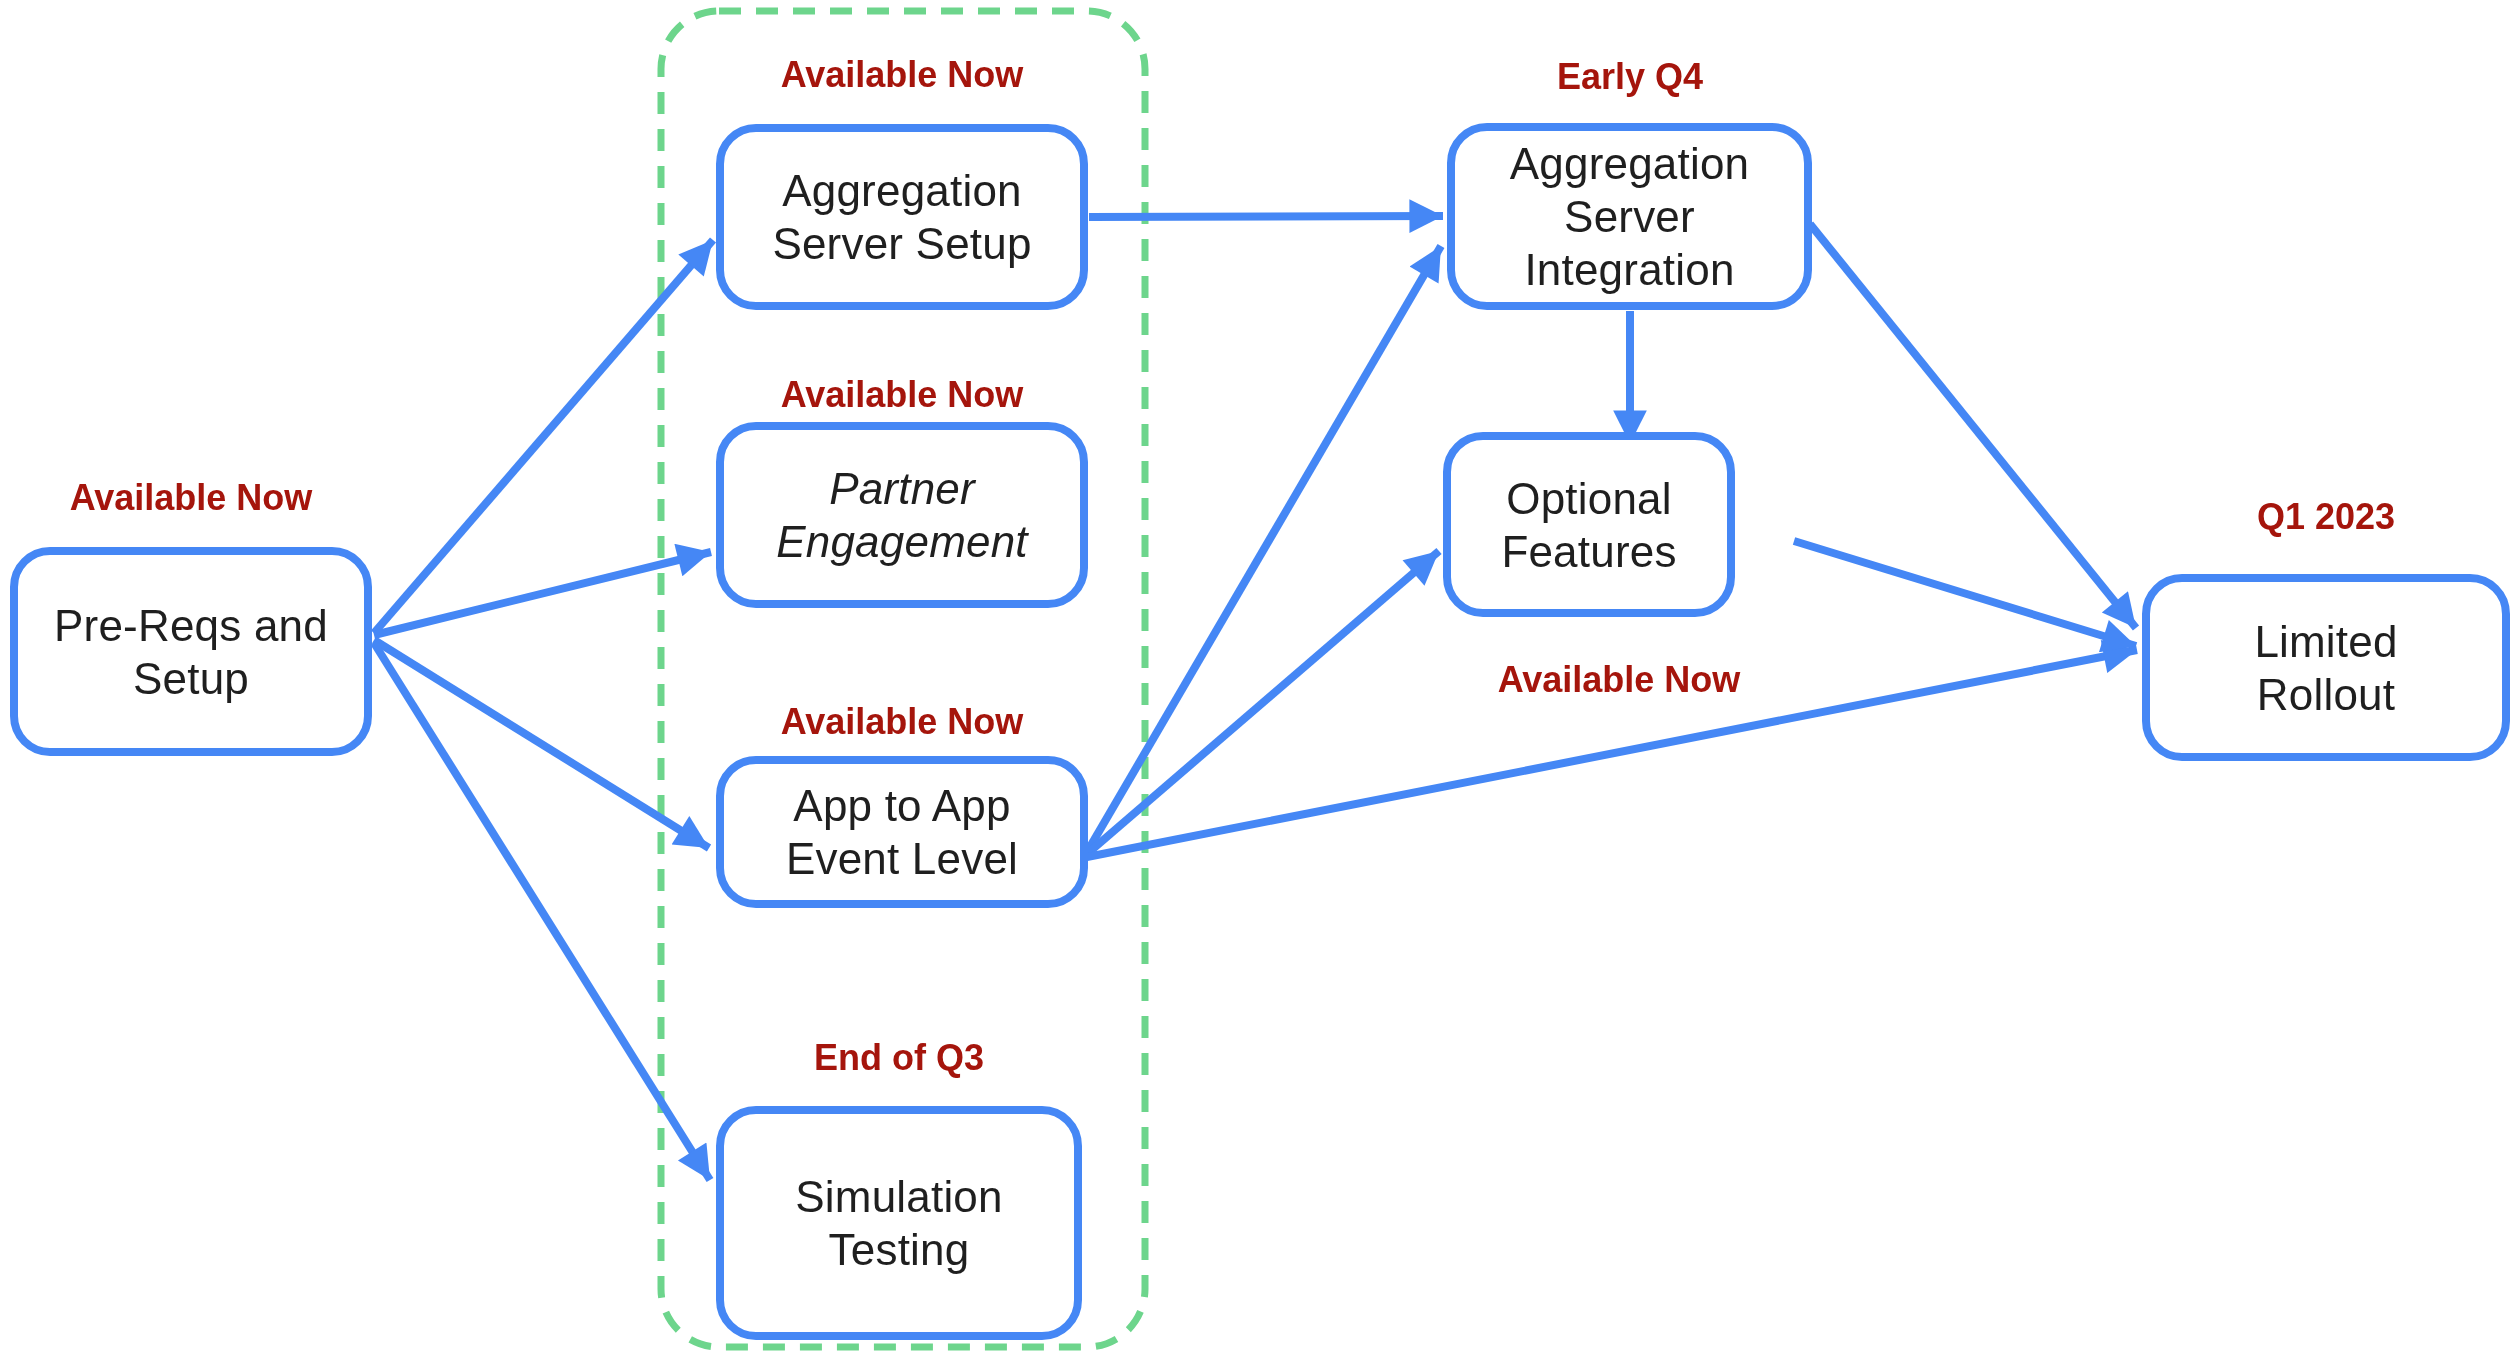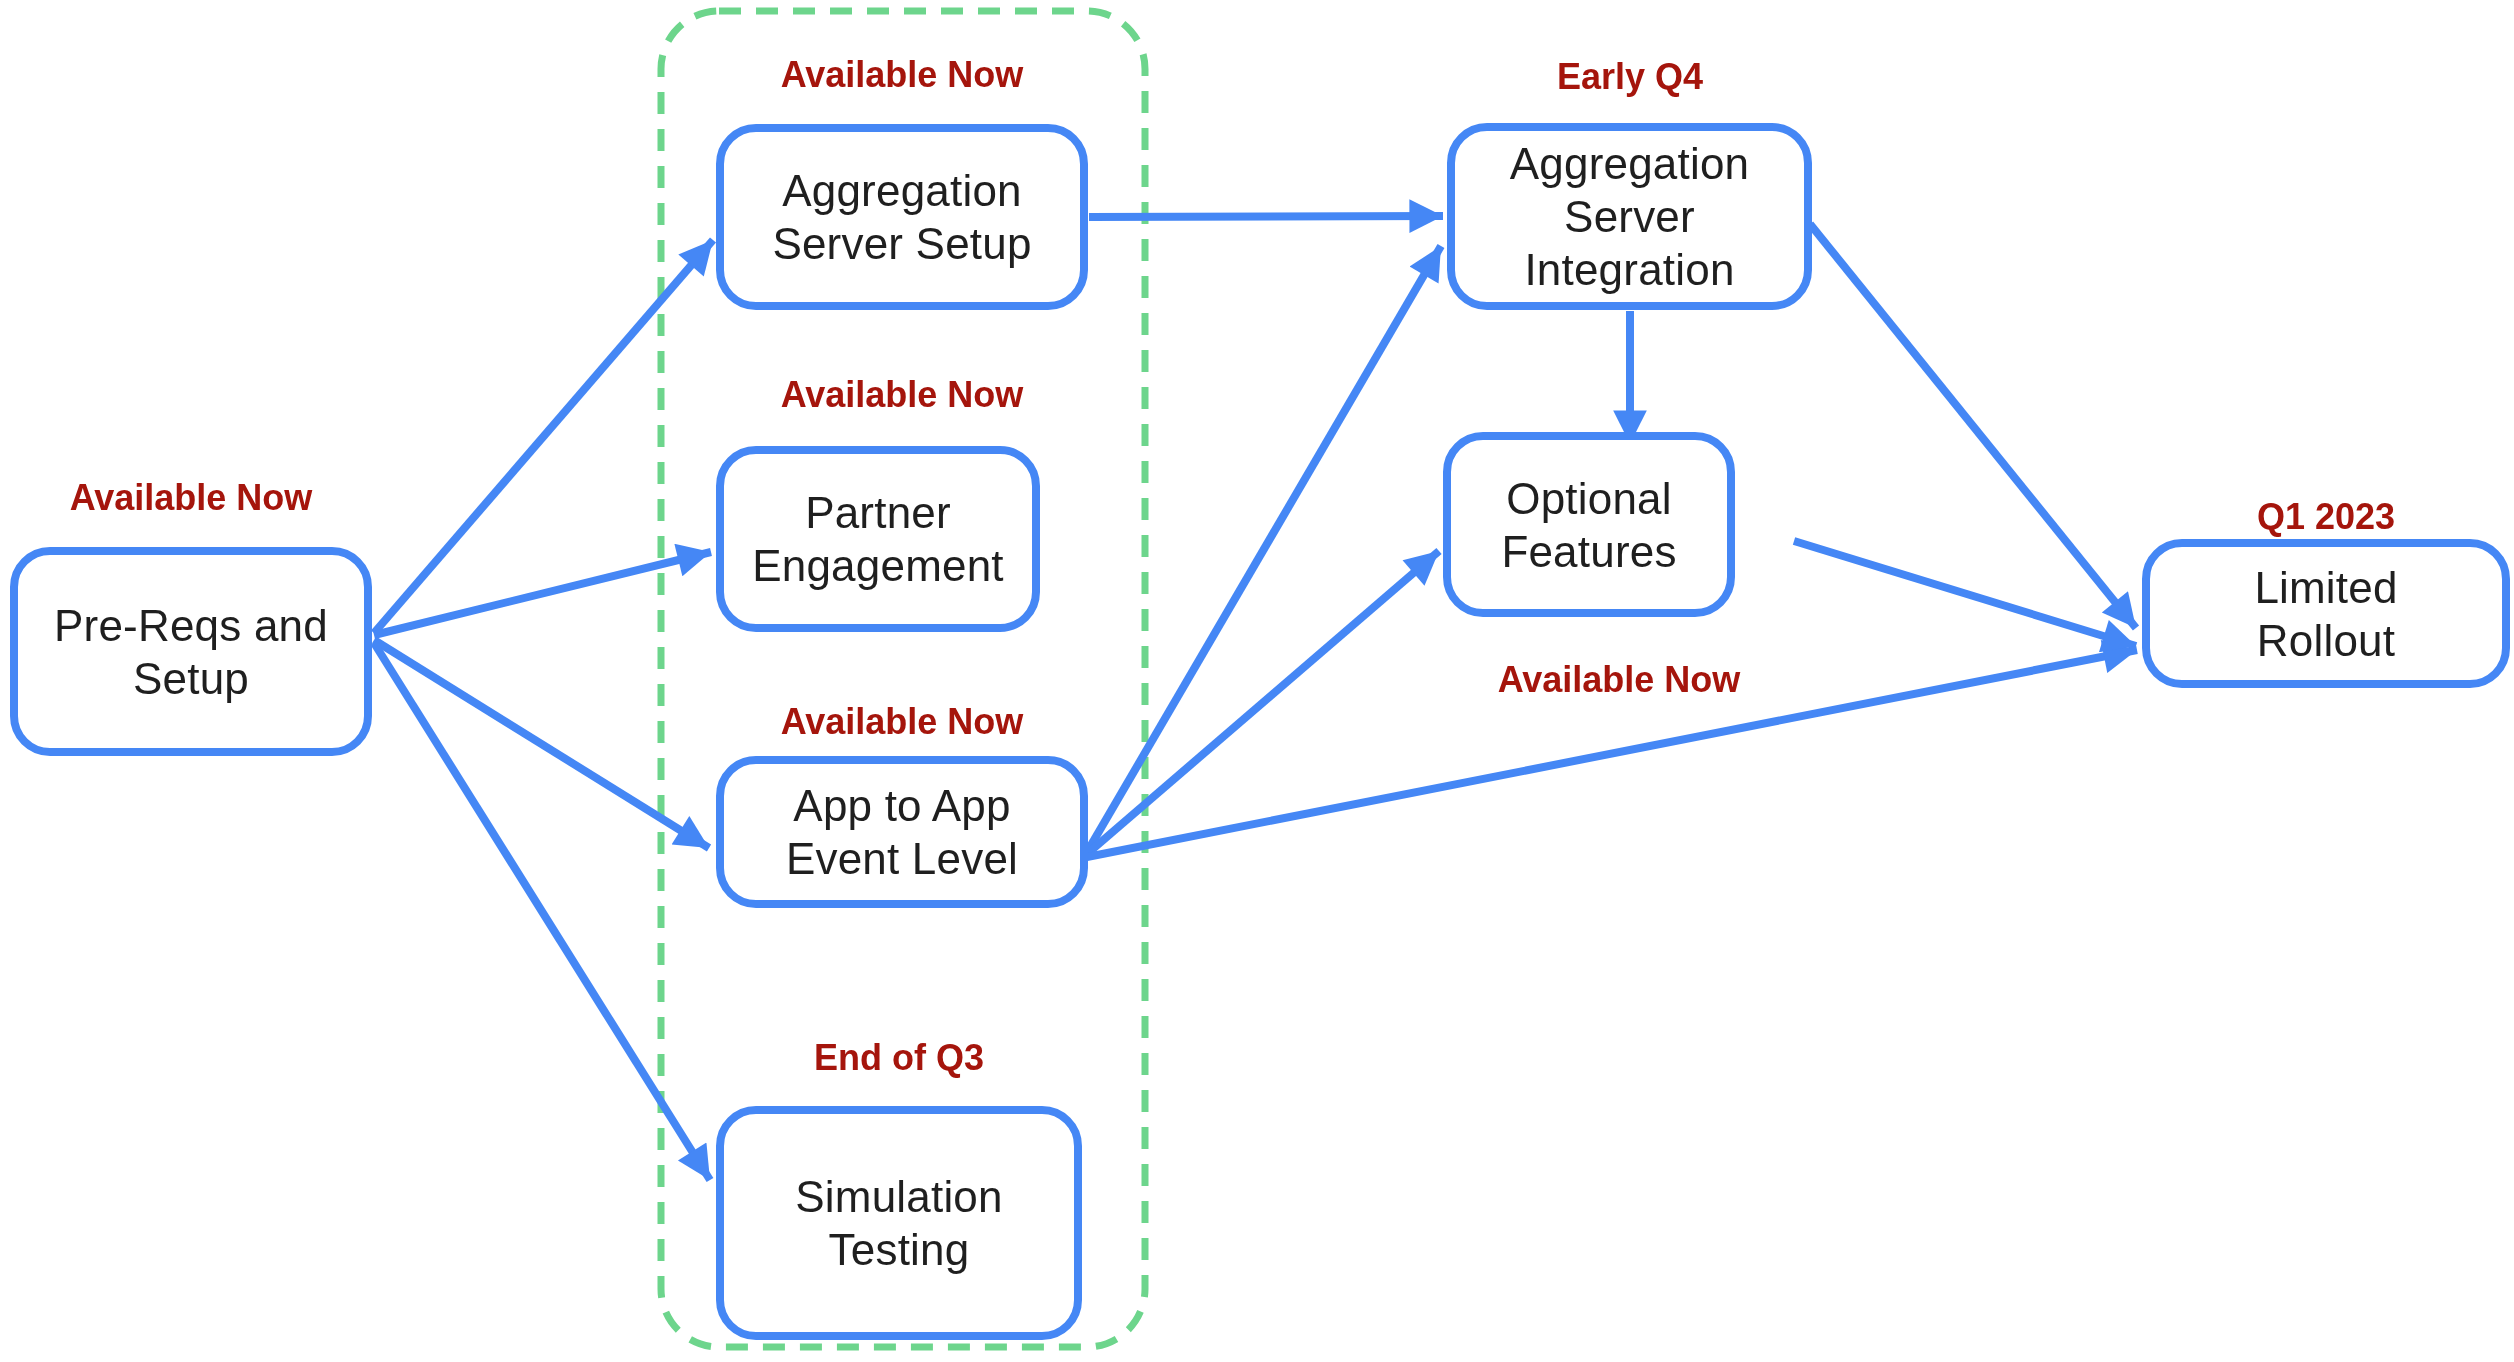--- a/index.html
+++ b/index.html
@@ -43,26 +43,26 @@
     position:absolute;
     transform:translateX(-50%);
     white-space:nowrap;
     font-size:36px;line-height:36px;font-weight:600;
     color:var(--red);
     text-align:left;
   }
   
   #b-pre{left:10px;top:547px;width:362px;height:209px;}
   #b-aggset{left:716px;top:124px;width:372px;height:186px;}
-  #b-partner{left:716px;top:446px;width:324px;height:186px;}
+  #b-partner{left:716px;top:422px;width:372px;height:186px;font-style:italic;}
   #b-app{left:716px;top:756px;width:372px;height:152px;}
   #b-sim{left:716px;top:1106px;width:366px;height:234px;}
   #b-aggint{left:1447px;top:123px;width:365px;height:187px;}
   #b-opt{left:1443px;top:432px;width:292px;height:185px;}
-  #b-lim{left:2142px;top:539px;width:368px;height:149px;}
+  #b-lim{left:2142px;top:574px;width:368px;height:187px;}
   
   #s-pre{left:191px;top:480px;}
   #s-aggset{left:902px;top:57px;}
   #s-partner{left:902px;top:377px;}
   #s-app{left:902px;top:704px;}
   #s-sim{left:899px;top:1040px;}
   #s-aggint{left:1630px;top:59px;}
   #s-opt{left:1619px;top:662px;}
   #s-lim{left:2326px;top:499px;}
 </style>

